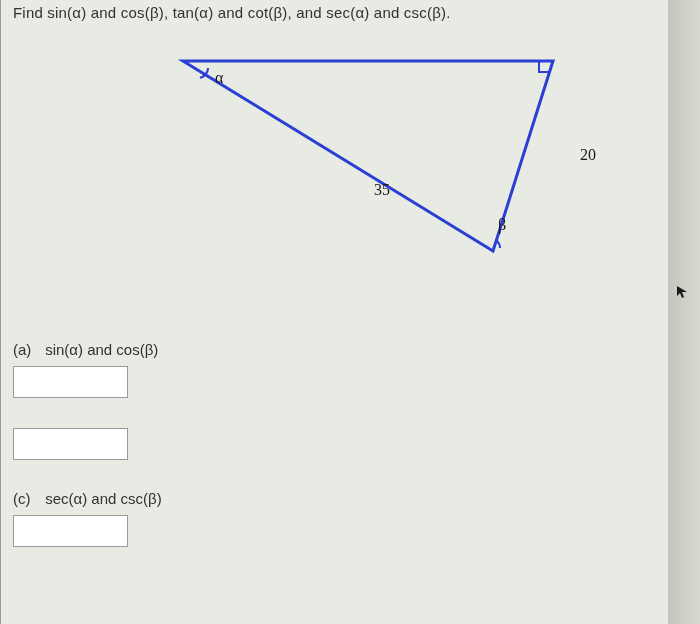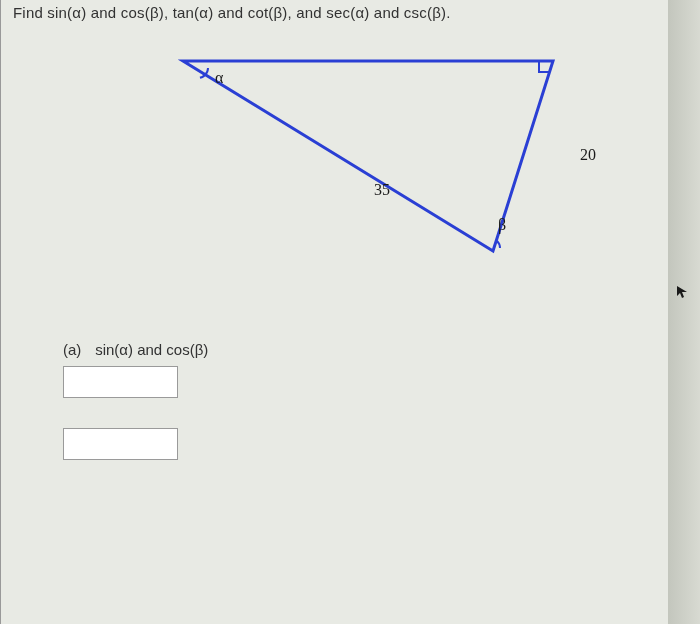--- a/index.html
+++ b/index.html
@@ -72,21 +72,20 @@
       position: absolute;
       left: 336px;
       top: 186px;
       width: 22px;
       height: 22px;
       border: 2px solid #2a3fd4;
       border-radius: 50%;
       clip-path: polygon(50% 50%, 100% 0%, 100% 50%);
     }
     .parts {
-      margin-left: 50px;
       margin-top: 20px;
     }
     .part {
       margin-bottom: 30px;
     }
     .part-label {
       font-size: 15px;
       color: #323232;
       margin-bottom: 8px;
     }
@@ -144,19 +143,26 @@
         <span class="part-letter">(a)</span>
         <span>sin(α) and cos(β)</span>
       </div>
       <input class="answer-box" type="text" style="">
     </div>
 
     <div class="part">
       <input class="answer-box" type="text" style="">
     </div>
 
+    <div class="part">
+      <div class="part-label">
+        <span class="part-letter">(c)</span>
+        <span>sec(α) and csc(β)</span>
+      </div>
+      <input class="answer-box" type="text" style="">
+    </div>
   </div>
 </div>
 
 <div class="shadow-edge"></div>
 <svg class="cursor-dot" viewBox="0 0 14 14">
   <path d="M1 1 L1 11 L4 8 L6 13 L8 12 L6 7 L11 7 Z" fill="#1a1a1a"></path>
 </svg>
 
 </body></html>

